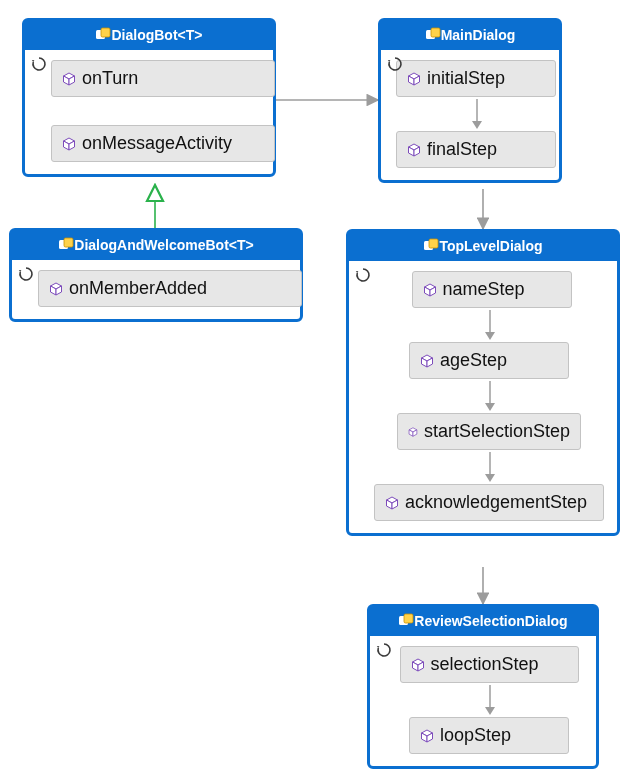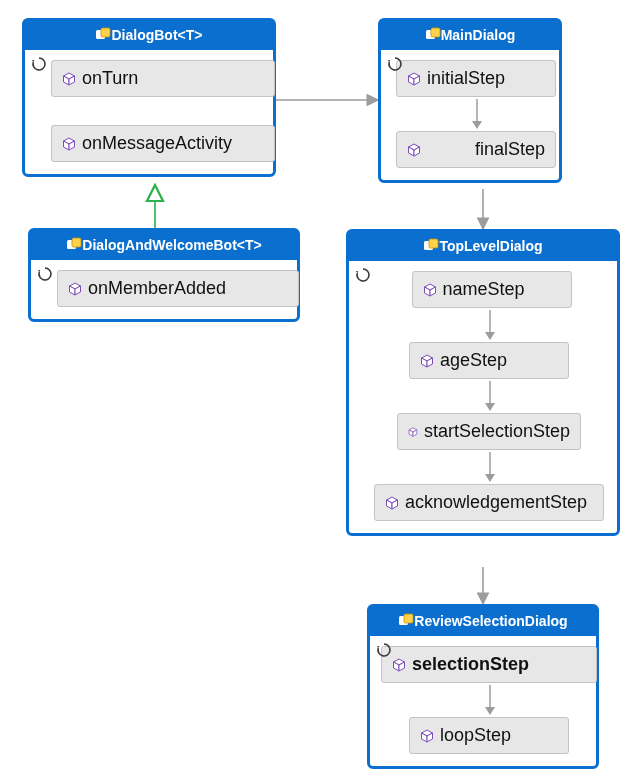--- a/index.html
+++ b/index.html
@@ -140,21 +140,21 @@
             <path d="M7 1 L12.5 4 L7 7 L1.5 4 Z" fill="#ffffff" stroke="#7d4cbb" stroke-width="1"></path>
             <path d="M1.5 4 L1.5 10 L7 13 L7 7 Z" fill="#ffffff" stroke="#7d4cbb" stroke-width="1"></path>
             <path d="M12.5 4 L12.5 10 L7 13 L7 7 Z" fill="#ffffff" stroke="#7d4cbb" stroke-width="1"></path>
           </svg>
           <span class="label">onMessageActivity</span>
         </div>
       </div>
     </div>
   </div>
 
-  <div class="class-box" style="left:28px; top:228px; width:272px;">
+  <div class="class-box" style="left:9px; top:228px; width:294px;">
     <div class="class-header">
       <svg width="16" height="16" viewBox="0 0 16 16">
         <rect x="1" y="3" width="9" height="9" rx="1.5" fill="#ffffff"></rect>
         <rect x="6" y="1" width="9" height="9" rx="1.5" fill="#ffd24a" stroke="#c98f00" stroke-width="0.8"></rect>
       </svg>
       <span>DialogAndWelcomeBot&lt;T&gt;</span>
     </div>
     <div class="class-body">
       <svg class="cycle-icon" viewBox="0 0 16 16">
         <path d="M8 2 a6 6 0 1 1 -5.7 4.1" fill="none" stroke="#3a3a3a" stroke-width="1.6"></path>
@@ -194,21 +194,21 @@
             <path d="M12.5 4 L12.5 10 L7 13 L7 7 Z" fill="#ffffff" stroke="#7d4cbb" stroke-width="1"></path>
           </svg>
           <span class="label">initialStep</span>
         </div>
         <div class="vline">
           <svg width="14" height="34" viewBox="0 0 14 34">
             <line x1="7" y1="2" x2="7" y2="26" stroke="#9c9c9c" stroke-width="1.5"></line>
             <path d="M2 24 L7 32 L12 24 Z" fill="#9c9c9c"></path>
           </svg>
         </div>
-        <div class="method" style="width:150px;margin-left:14px;justify-content:space-between;">
+        <div class="method" style="width:150px;margin-left:14px;">
           <svg width="14" height="14" viewBox="0 0 14 14">
             <path d="M7 1 L12.5 4 L7 7 L1.5 4 Z" fill="#ffffff" stroke="#7d4cbb" stroke-width="1"></path>
             <path d="M1.5 4 L1.5 10 L7 13 L7 7 Z" fill="#ffffff" stroke="#7d4cbb" stroke-width="1"></path>
             <path d="M12.5 4 L12.5 10 L7 13 L7 7 Z" fill="#ffffff" stroke="#7d4cbb" stroke-width="1"></path>
           </svg>
           <span class="label">finalStep</span>
         </div>
       </div>
     </div>
   </div>
@@ -288,21 +288,21 @@
         <rect x="6" y="1" width="9" height="9" rx="1.5" fill="#ffd24a" stroke="#c98f00" stroke-width="0.8"></rect>
       </svg>
       <span>ReviewSelectionDialog</span>
     </div>
     <div class="class-body">
       <svg class="cycle-icon" viewBox="0 0 16 16">
         <path d="M8 2 a6 6 0 1 1 -5.7 4.1" fill="none" stroke="#3a3a3a" stroke-width="1.6"></path>
         <path d="M2.3 6.1 l-1.5 -2.2 l2.6 0.3 z" fill="#3a3a3a"></path>
       </svg>
       <div class="method-wrap" style="align-items:center;">
-        <div class="method" style="width:216px;margin-left:14px;font-weight:bold;">
+        <div class="method" style="width:179px;margin-left:14px;">
           <svg width="14" height="14" viewBox="0 0 14 14">
             <path d="M7 1 L12.5 4 L7 7 L1.5 4 Z" fill="#ffffff" stroke="#7d4cbb" stroke-width="1"></path>
             <path d="M1.5 4 L1.5 10 L7 13 L7 7 Z" fill="#ffffff" stroke="#7d4cbb" stroke-width="1"></path>
             <path d="M12.5 4 L12.5 10 L7 13 L7 7 Z" fill="#ffffff" stroke="#7d4cbb" stroke-width="1"></path>
           </svg>
           <span class="label">selectionStep</span>
         </div>
         <div class="vline">
           <svg width="14" height="34" viewBox="0 0 14 34">
               <line x1="7" y1="2" x2="7" y2="26" stroke="#9c9c9c" stroke-width="1.5"></line>

